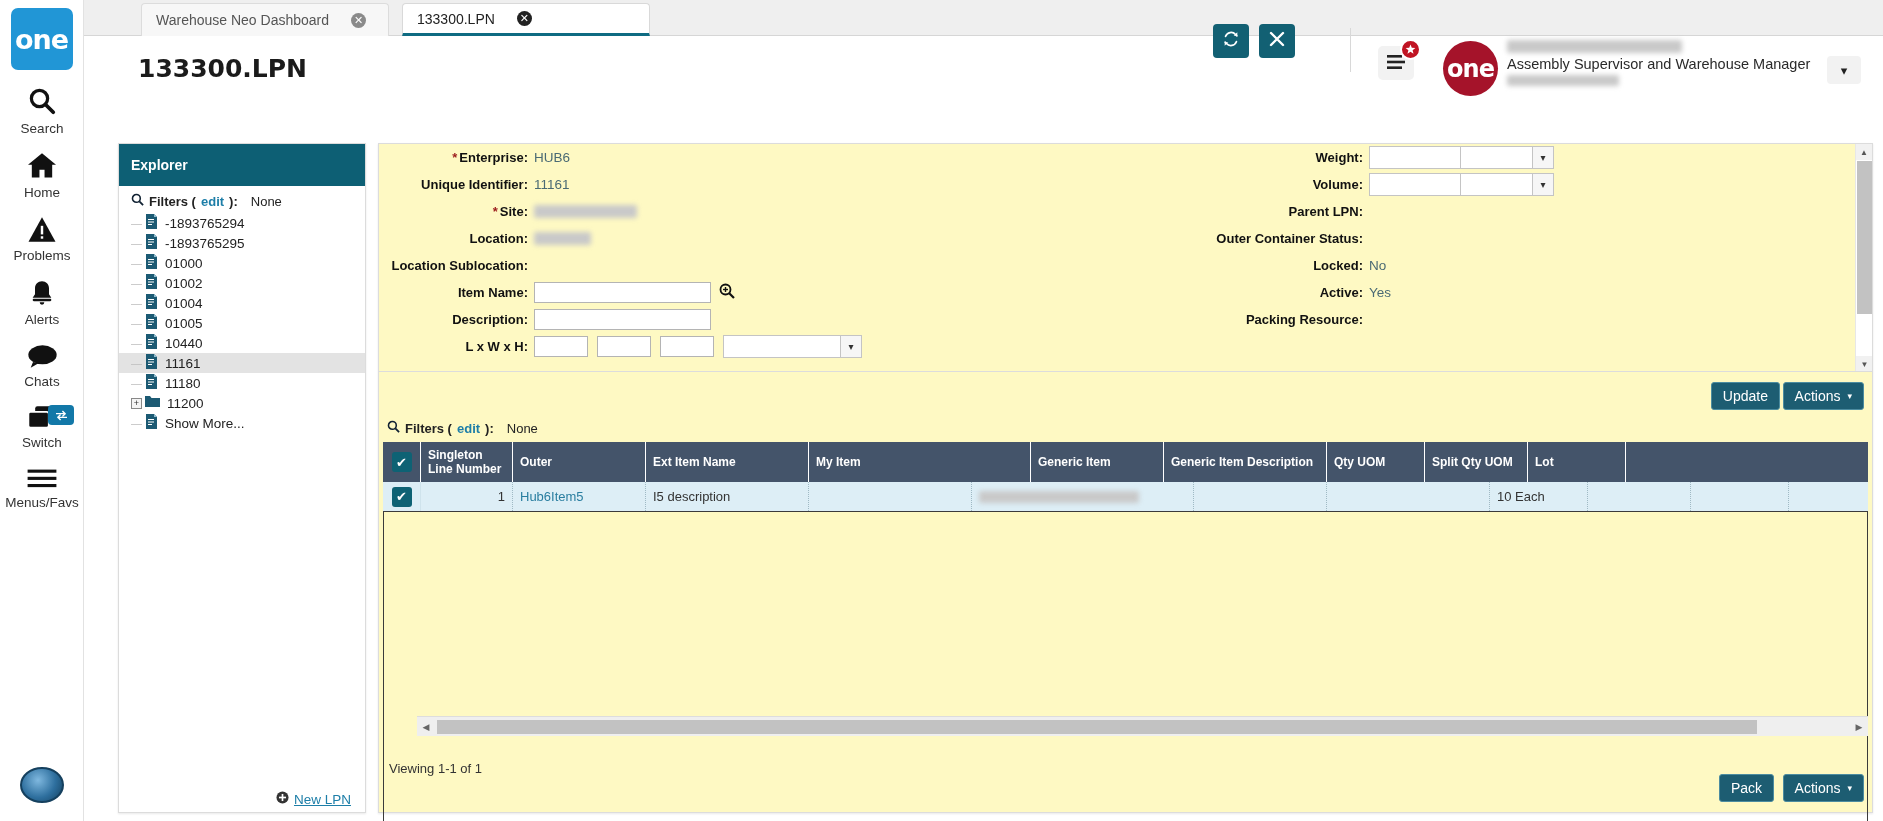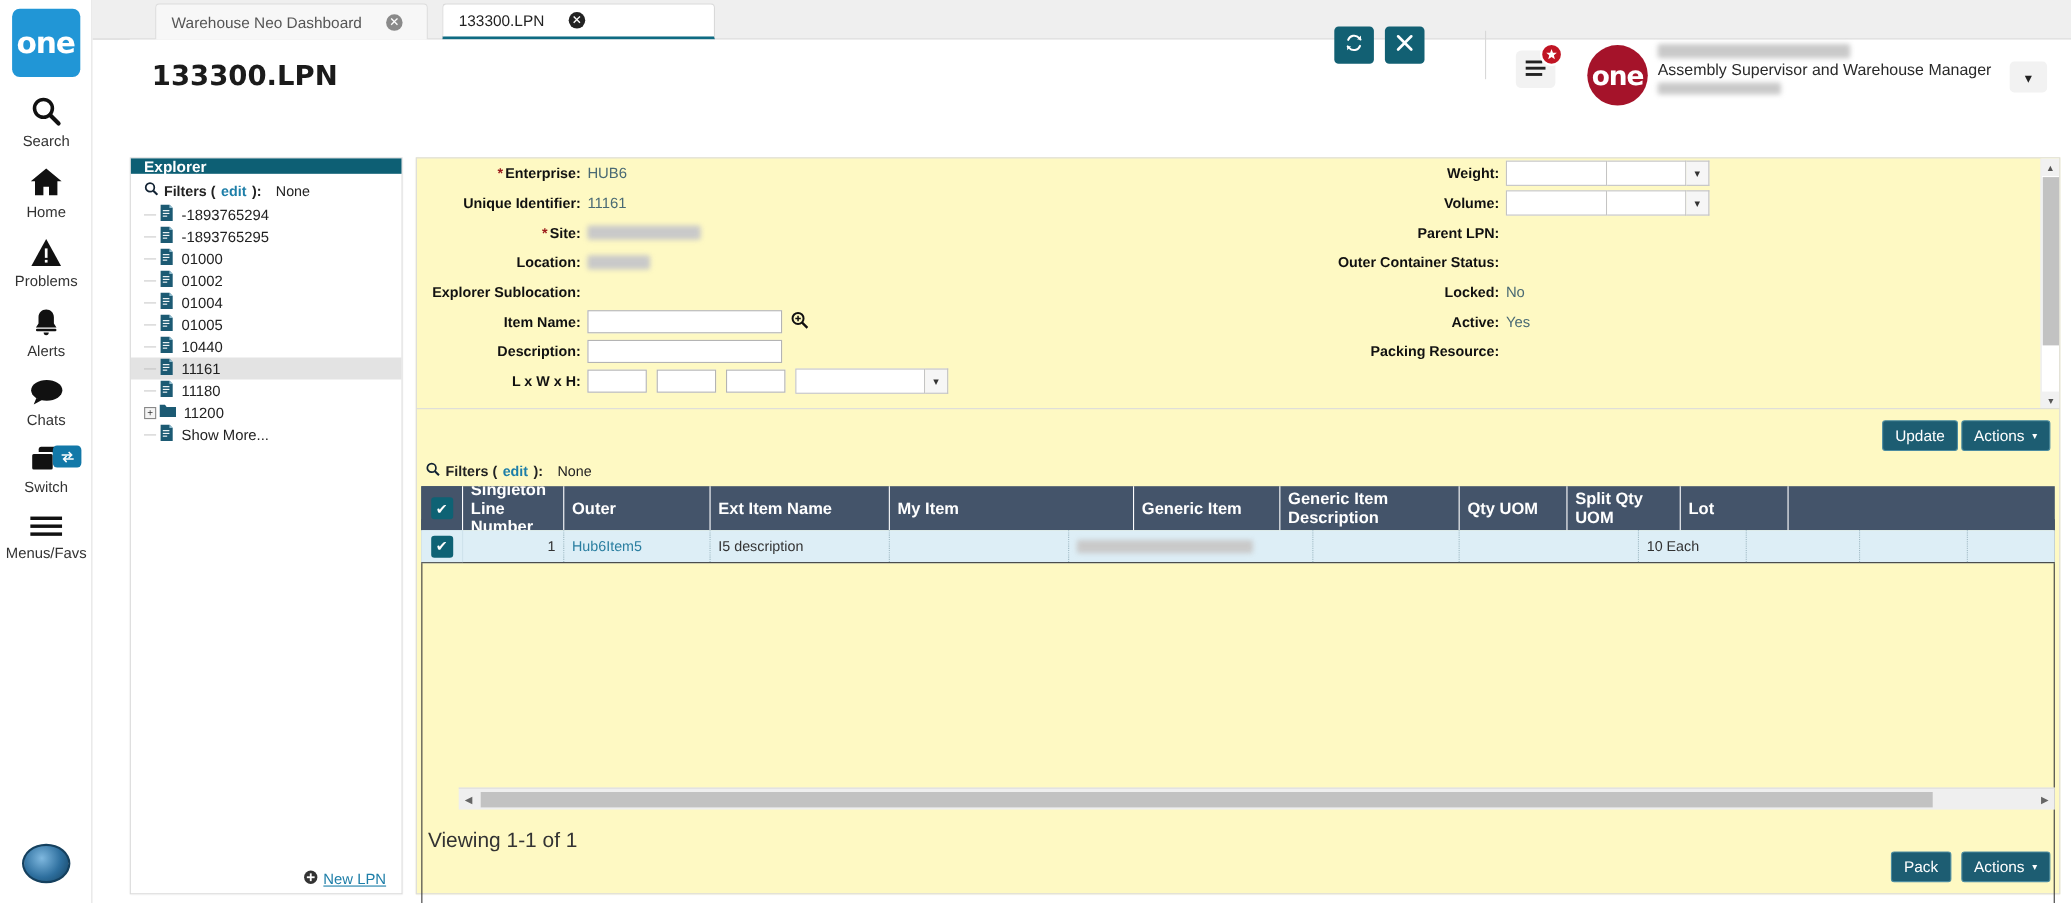--- a/index.html
+++ b/index.html
@@ -121,21 +121,21 @@
     display:flex; align-items:center; justify-content:center; cursor:pointer;
   }
 
   
   #explorer {
     position: absolute; left: 118px; top: 143px; width: 248px; height: 670px;
     background: #fff; border: 1px solid #dcdcdc;
     box-shadow: 0 1px 2px rgba(0,0,0,.09);
   }
   #explorer-title {
-    height: 14px; background: #0d5f74; color: #fff;
+    height: 42px; background: #0d5f74; color: #fff;
     font-size: 14px; font-weight: bold; display:flex; align-items:center;
     padding-left: 12px;
   }
   #exp-filters {
     display:flex; align-items:center; gap:5px;
     padding: 7px 0 4px 12px; font-size: 13px; font-weight:bold;
   }
   #exp-filters .edit { color:#1d7ea8; font-weight:bold; }
   #exp-filters .none { font-weight: normal; margin-left:8px; color:#222; }
   .tree-row {
@@ -215,21 +215,21 @@
     position:absolute; left:0; top:272px; height:24px;
     display:flex; align-items:center; gap:5px; padding-left:8px;
     font-size:13px; font-weight:bold;
   }
   #gridfilters .edit { color:#1d7ea8; }
   #gridfilters .none { font-weight:normal; margin-left:8px; }
 
   #grid { position:absolute; left:4px; right:4px; top:298px; height:250px; }
   #gridhead { display:flex; height:40px; background:#44546a; color:#fff; }
   .hcell {
-    font-size:15px; font-weight:bold; display:flex; align-items:center;
+    font-size:12px; font-weight:bold; display:flex; align-items:center;
     padding: 0 7px; border-right:1px solid #ffffff; overflow:hidden;
   }
   #hcheck {
     width:38px; background:#44546a; display:flex; align-items:center; justify-content:center;
     border-right:1px solid #fff;
   }
   .chk {
     width:20px; height:20px; background:#0e6274; border-radius:3px; color:#fff;
     display:flex; align-items:center; justify-content:center; font-size:13px; cursor:pointer;
   }
@@ -243,21 +243,21 @@
   .link { color:#2a7ea0; }
   .num { justify-content:flex-end; }
   #gridblank { position:absolute; left:4px; right:4px; top:328px; height:390px; border-left:1px solid #3b3b3b; border-right:1px solid #3b3b3b; }
   #hscroll {
     position:absolute; left:38px; right:4px; bottom: 76px; height:20px;
     background:#efefef; display:flex; align-items:center;
     border-top:1px solid #ddd;
   }
   .hs-btn { width:18px; height:20px; display:flex; align-items:center; justify-content:center; color:#666; font-size:9px; cursor:pointer;}
   #hs-thumb { height:14px; background:#c2c2c2; flex:none; width:1320px; margin:0 2px; cursor:pointer;}
-  #viewing { position:absolute; left:10px; bottom:36px; font-size:19px; color:#333; }
+  #viewing { position:absolute; left:10px; bottom:36px; font-size:13px; color:#333; }
   #btn-pack { right: 98px; bottom: 10px; top:auto; }
   #btn-actions2 { right: 8px; bottom: 10px; top:auto; gap:7px; }
 
   
   #pagebg { position:absolute; left:84px; top:119px; right:0; bottom:0; background:#f0f0f0; z-index:-1; }
   #headerbg { position:absolute; left:84px; top:36px; right:0; height:83px; background:#fff; z-index:-1; }
 </style>
 </head>
 <body>
 
@@ -572,21 +572,21 @@
               <div class="redact blurval" style="width: 103px;"></div>
             </div>
           </div>
           <div class="frow">
             <div class="flabel"><span>Location</span><span>:</span></div>
             <div style="display: flex; align-items: center;">
               <div class="redact blurval" style="width: 57px;"></div>
             </div>
           </div>
           <div class="frow">
-            <div class="flabel"><span>Explorer Sublocation</span><span>:</span></div>
+            <div class="flabel"><span>Location Sublocation</span><span>:</span></div>
             <div class="fvalue" style="display: flex; align-items: center;"></div>
           </div>
           <div class="frow">
             <div class="flabel"><span>Item Name</span><span>:</span></div>
             <div style="display: flex; align-items: center;">
               <input class="tinput" style="width: 177px;">
               <span id="magnify"><svg width="16" height="16" viewBox="0 0 16 16">
                   <circle cx="6.5" cy="6.5" r="5" fill="none" stroke="#111" stroke-width="1.8"></circle>
                   <line x1="4" y1="6.5" x2="9" y2="6.5" stroke="#111" stroke-width="1.4"></line>
                   <line x1="6.5" y1="4" x2="6.5" y2="9" stroke="#111" stroke-width="1.4"></line>

